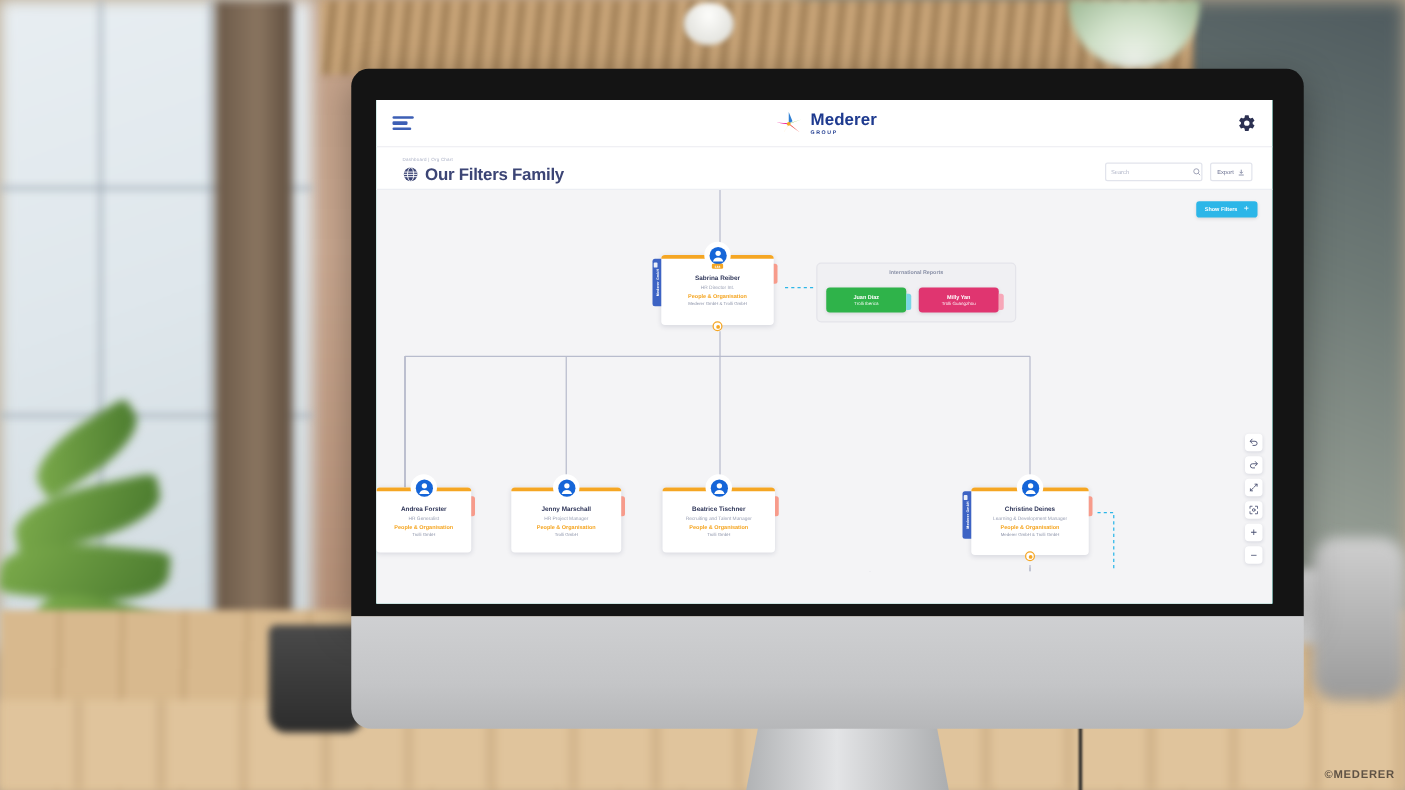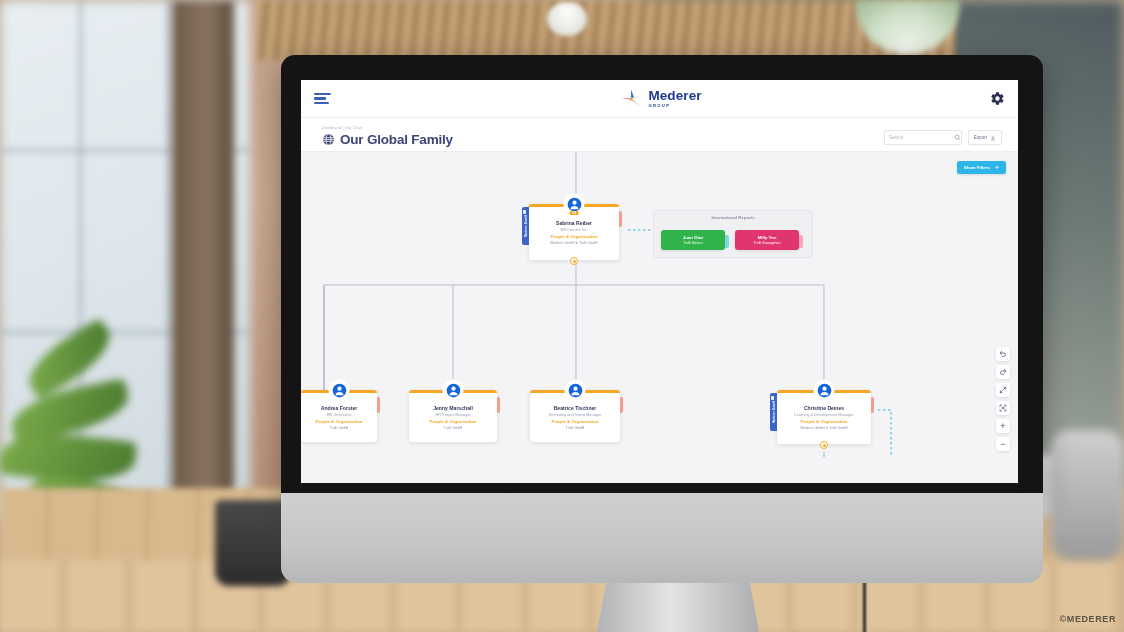--- a/index.html
+++ b/index.html
@@ -338,21 +338,21 @@
 
     <div class="subbar">
       <div class="crumbwrap">
         <div class="crumb">Dashboard | Org Chart</div>
         <div class="pagetitle">
           <svg class="globe" viewBox="0 0 24 24">
             <circle cx="12" cy="12" r="10" fill="#3c4575"></circle>
             <ellipse cx="12" cy="12" rx="4.6" ry="10" fill="none" stroke="#fff" stroke-width="1.4"></ellipse>
             <path d="M2.4 8.6h19.2M2.4 15.4h19.2M2 12h20" stroke="#fff" stroke-width="1.4"></path>
           </svg>
-          <div class="pagetitle-txt">Our Global Family</div>
+          <div class="pagetitle-txt">Our Filters Family</div>
         </div>
       </div>
 
       <div class="subbar-right">
         <div class="searchbox">
           <input type="text" placeholder="Search" style="">
           <svg class="s-icon" viewBox="0 0 24 24" fill="none" stroke="#8b90a8" stroke-width="2.2">
             <circle cx="10.5" cy="10.5" r="7"></circle>
                 <path d="M16 16l5 5"></path>
           </svg>

